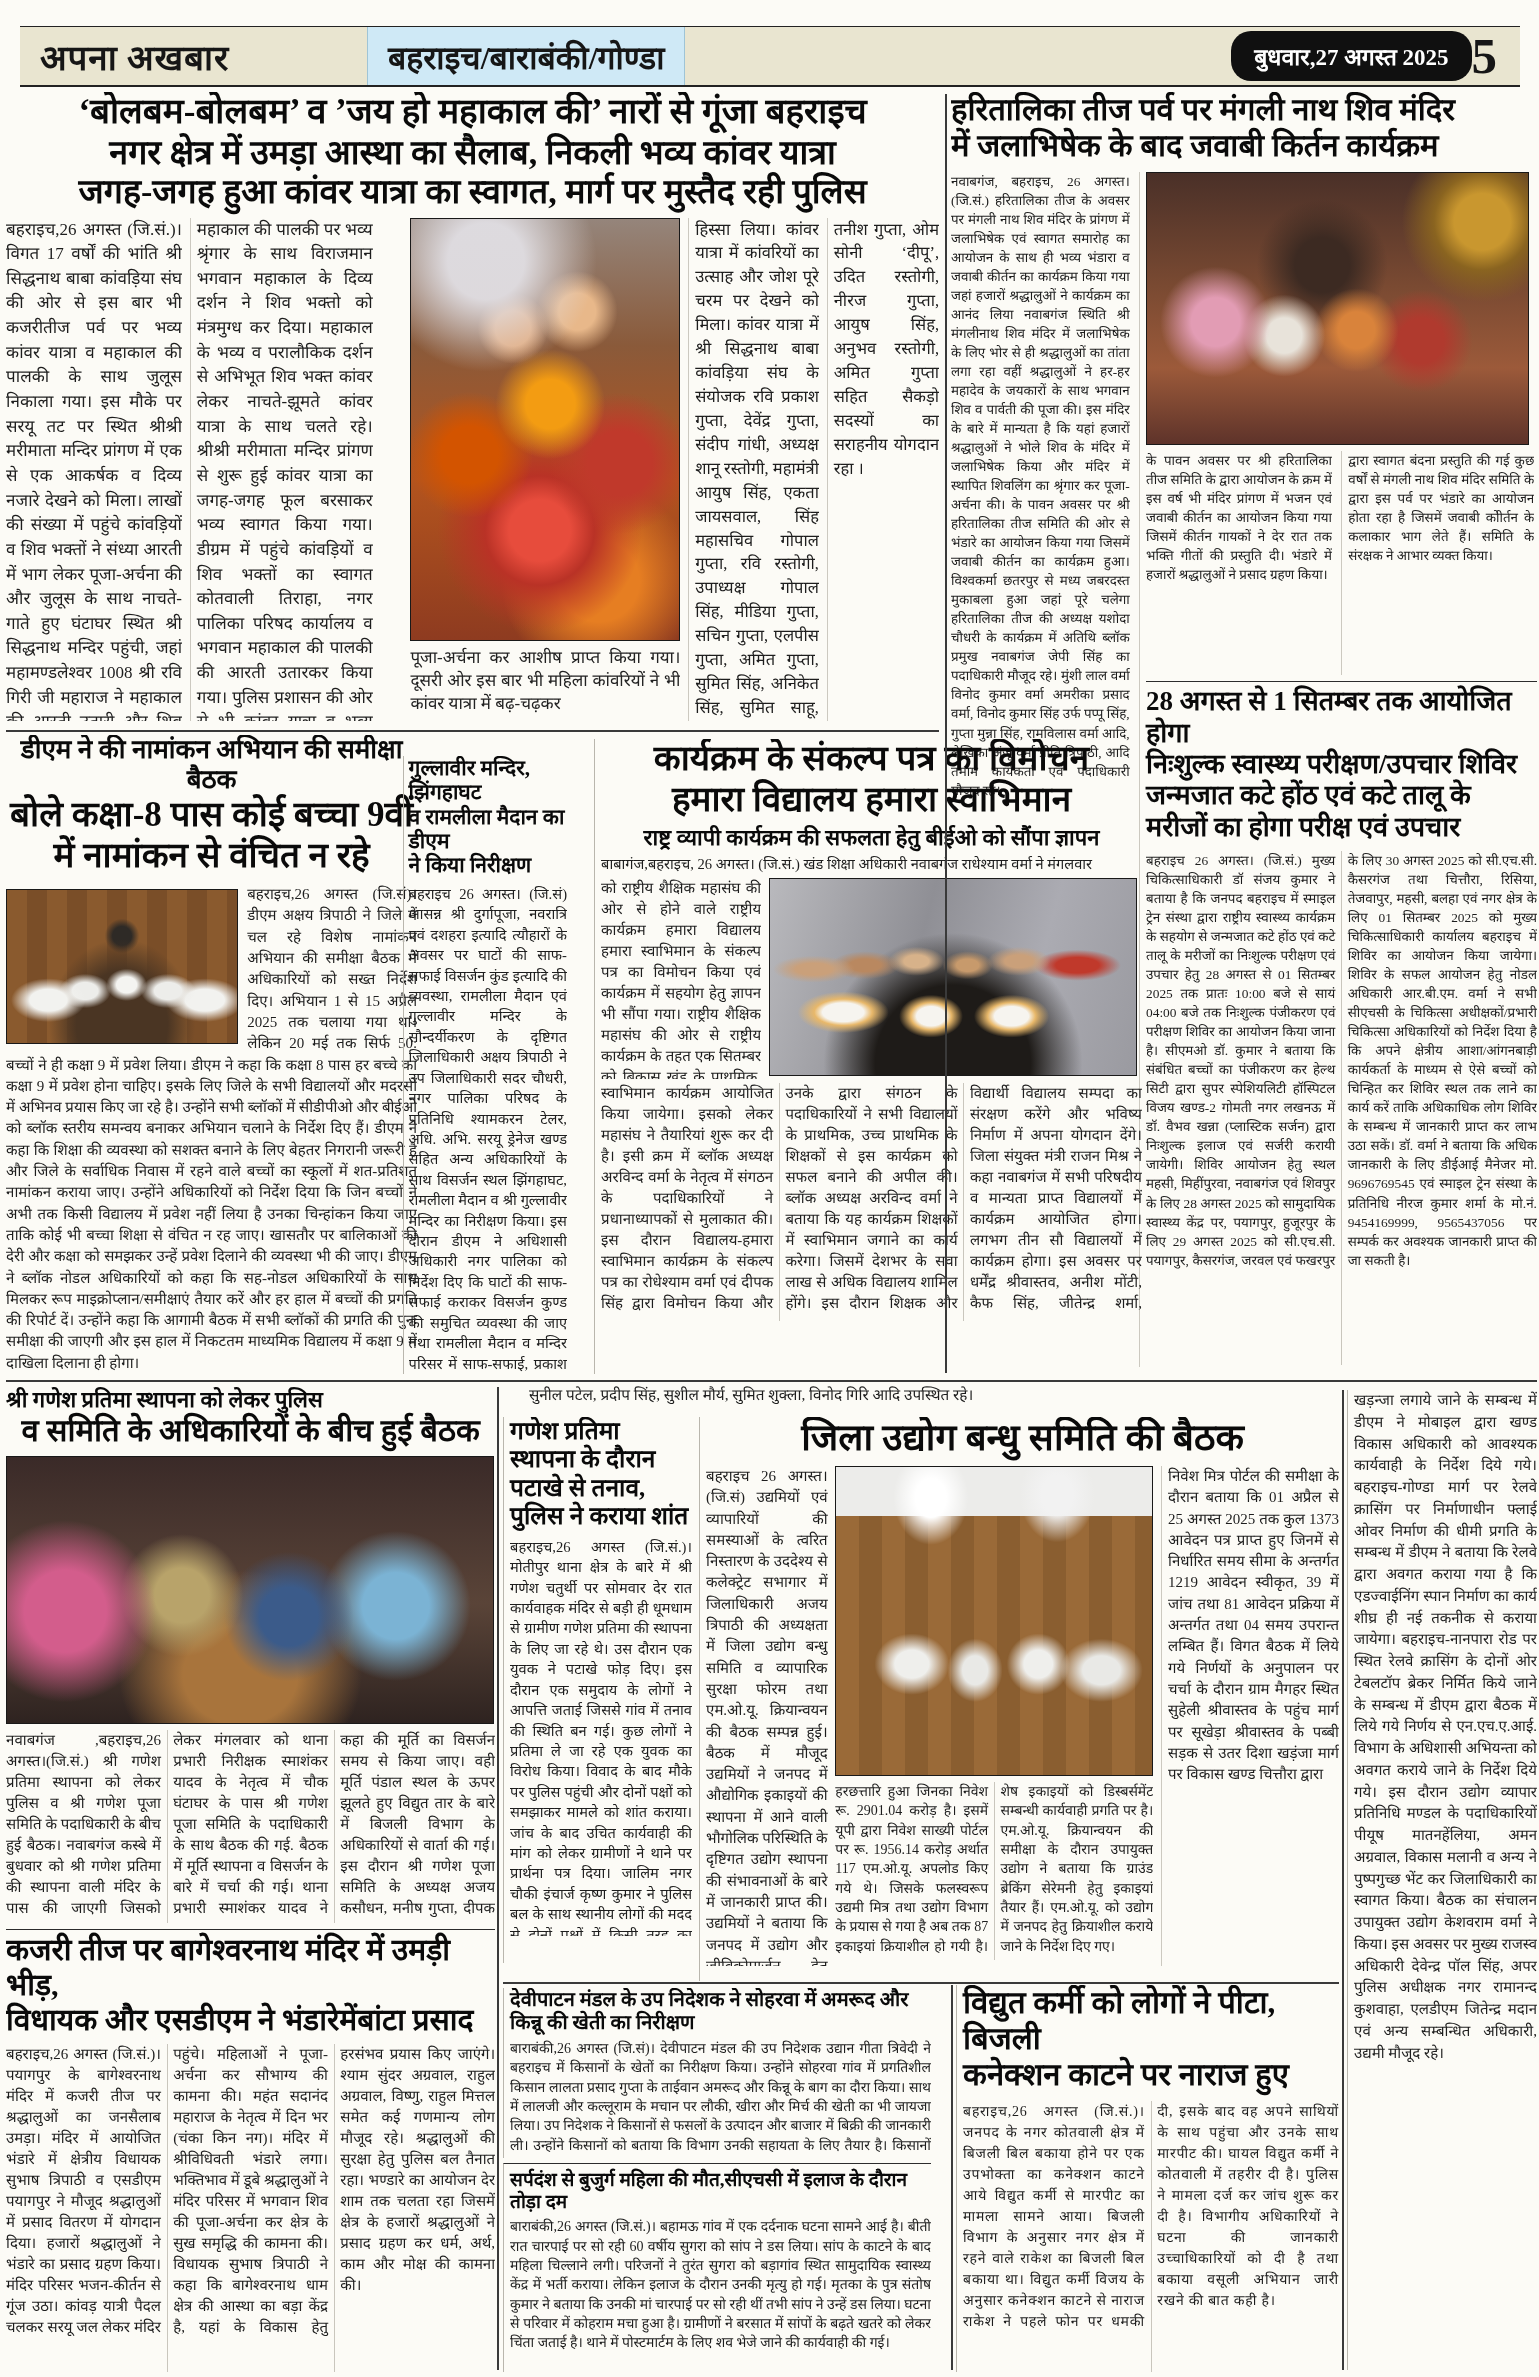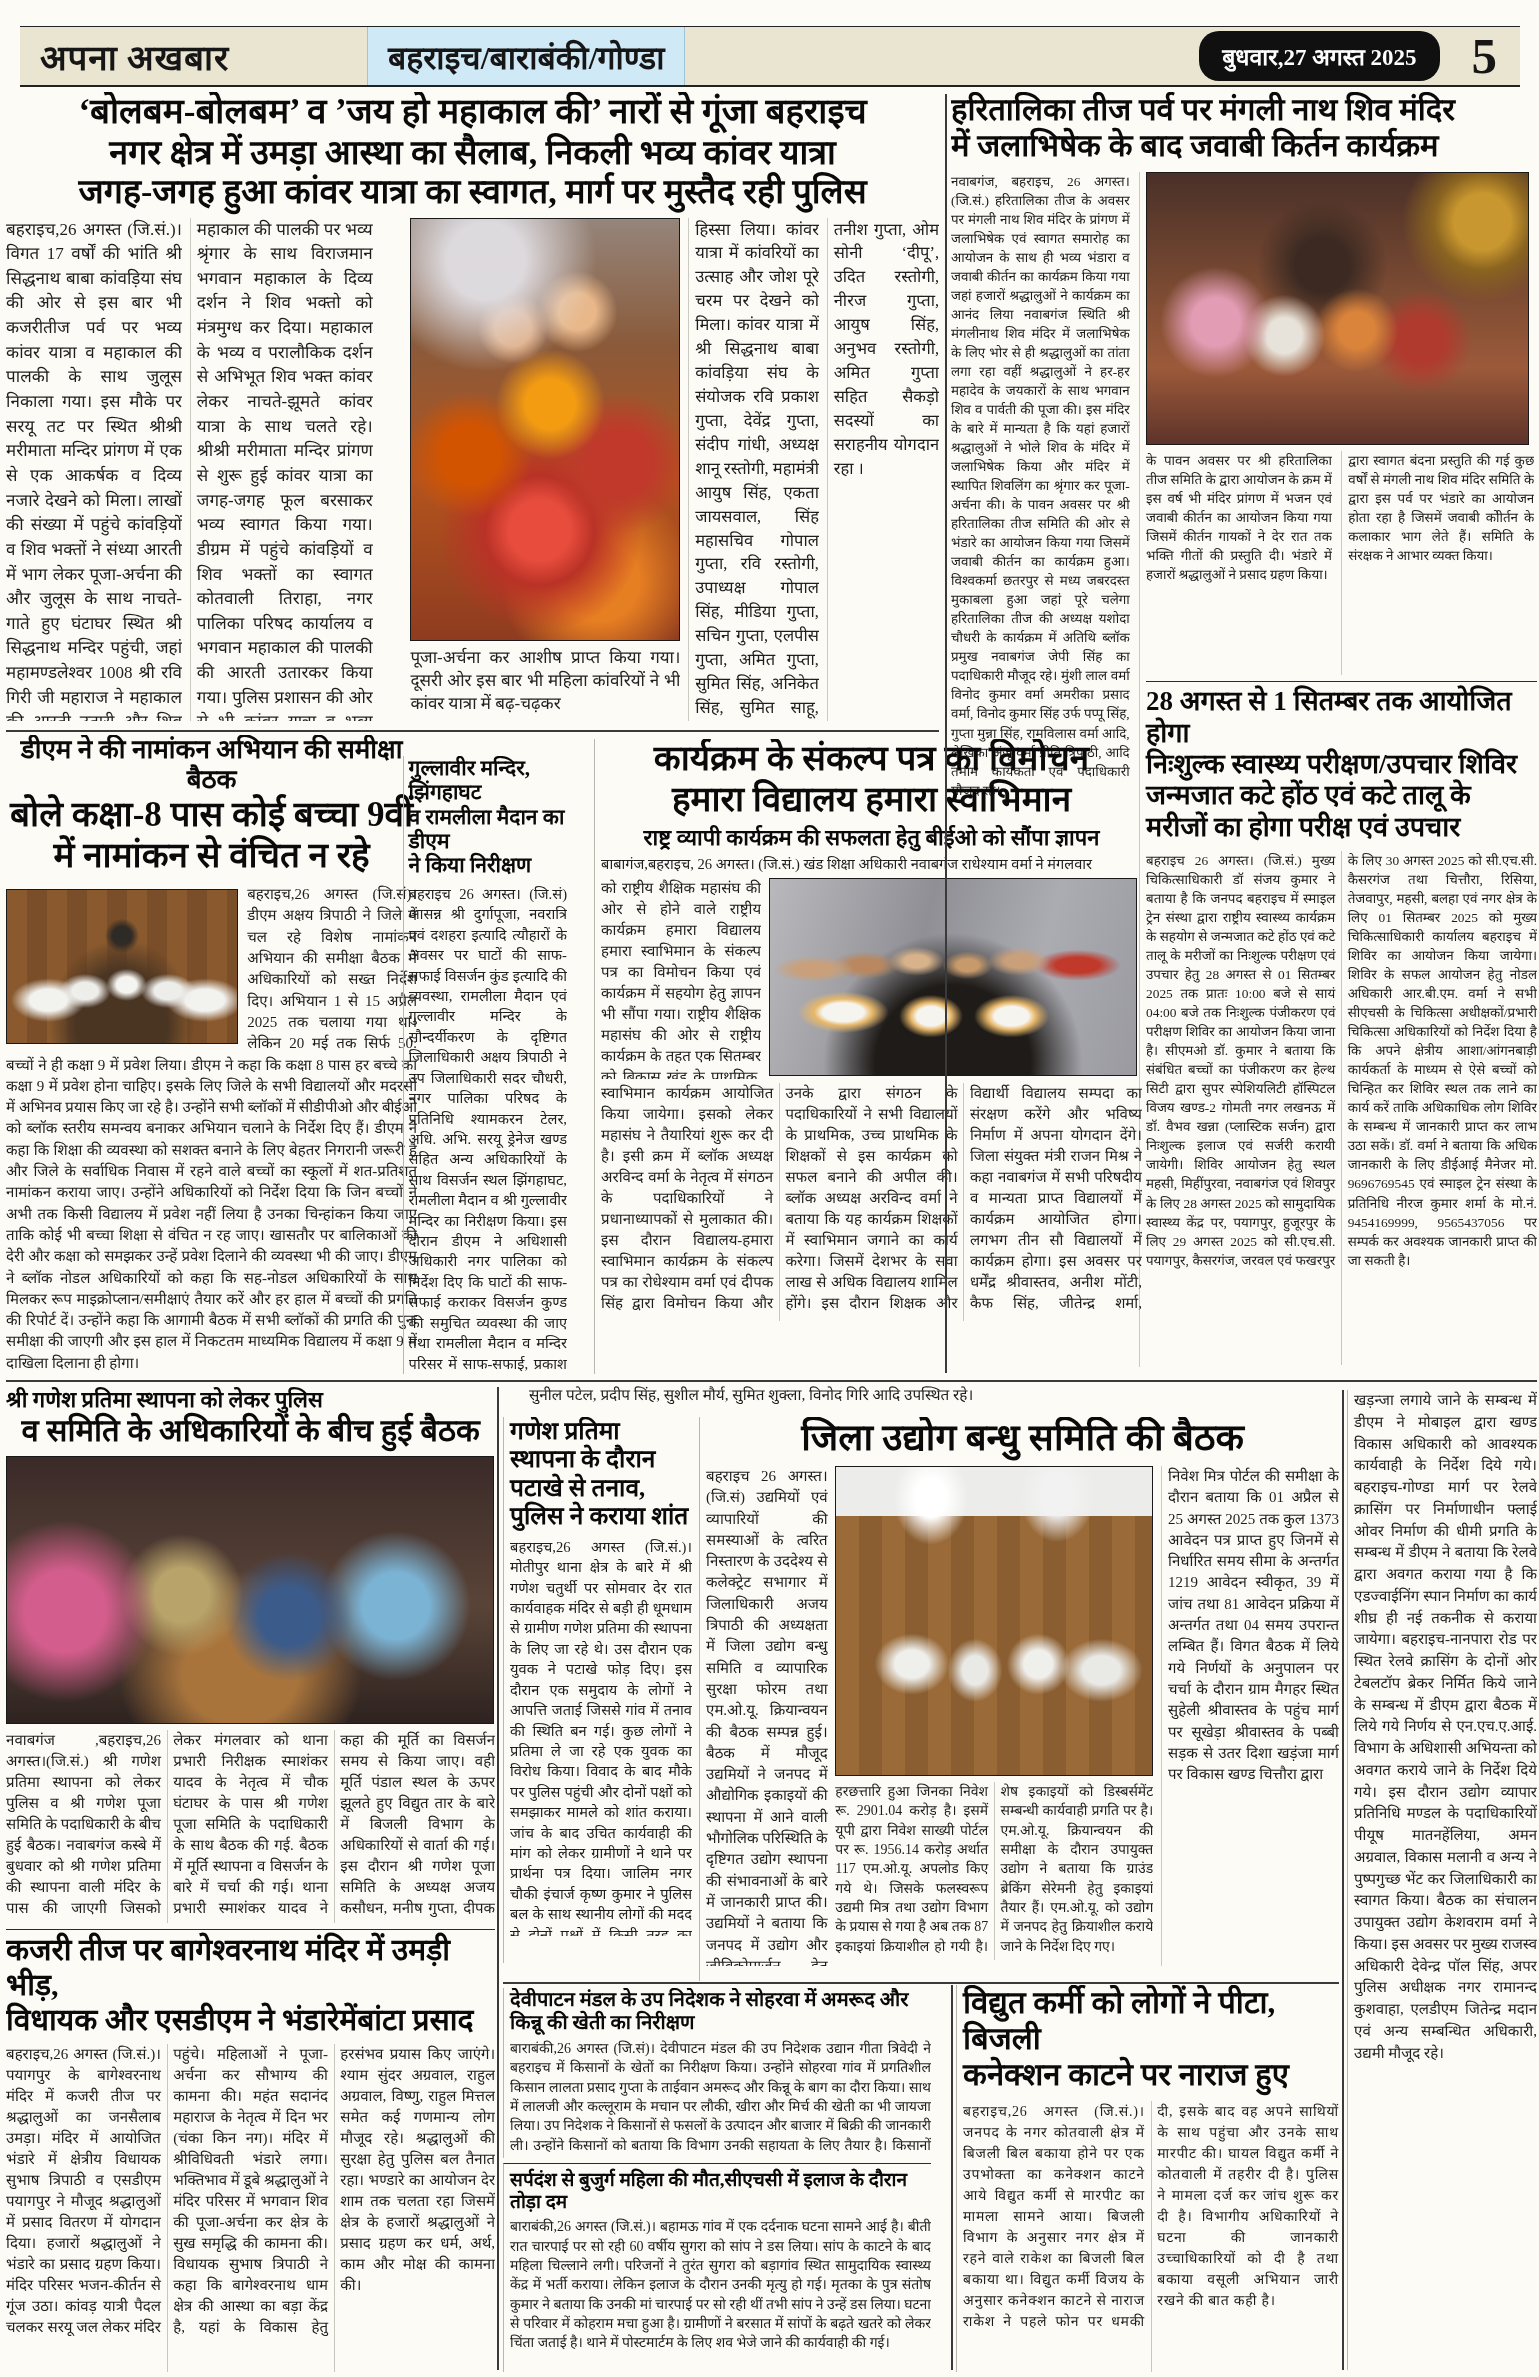--- a/index.html
+++ b/index.html
@@ -12,21 +12,21 @@
   .photo{border:1.5px solid #191919;box-sizing:border-box;}
 
   
   #hdr{left:20px;top:26px;width:1500px;height:61px;background:#e9e5d0;
        border-top:1.5px solid #222;border-bottom:2.3px solid #222;display:flex;align-items:center;}
   #hdr .paper{font-size:35px;font-weight:700;margin-left:20px;letter-spacing:0.8px;}
   #hdr .edition{background:#cfe9f6;border:0.8px solid #9fc4d6;font-size:32px;font-weight:700;
        padding:23px 20px;margin-left:138px;}
   #hdr .spacer{flex:1;}
   #hdr .capsule{background:#101010;color:#fff;font-size:23px;font-weight:700;
-       border-radius:20px;padding:9.2px 23px;margin-right:32px;}
+       border-radius:20px;padding:9.2px 23px;margin-right:0;}
   #hdr .pageno{font-size:51px;font-weight:800;margin-right:23px;}
 
   
   .ph-kanwar{background:#a0522d;background-image:
     radial-gradient(circle at 28% 10%, rgba(225,223,228,.95) 0 9%, transparent 26%),
     radial-gradient(circle at 62% 22%, #e8b88a 0 5%, transparent 11%),
     radial-gradient(circle at 38% 26%, #e2a878 0 5%, transparent 10%),
     radial-gradient(circle at 52% 44%, #f39c12 0 9%, transparent 20%),
     radial-gradient(circle at 22% 56%, #d35400 0 9%, transparent 20%),
     radial-gradient(circle at 78% 58%, #c0392b 0 10%, transparent 22%),

